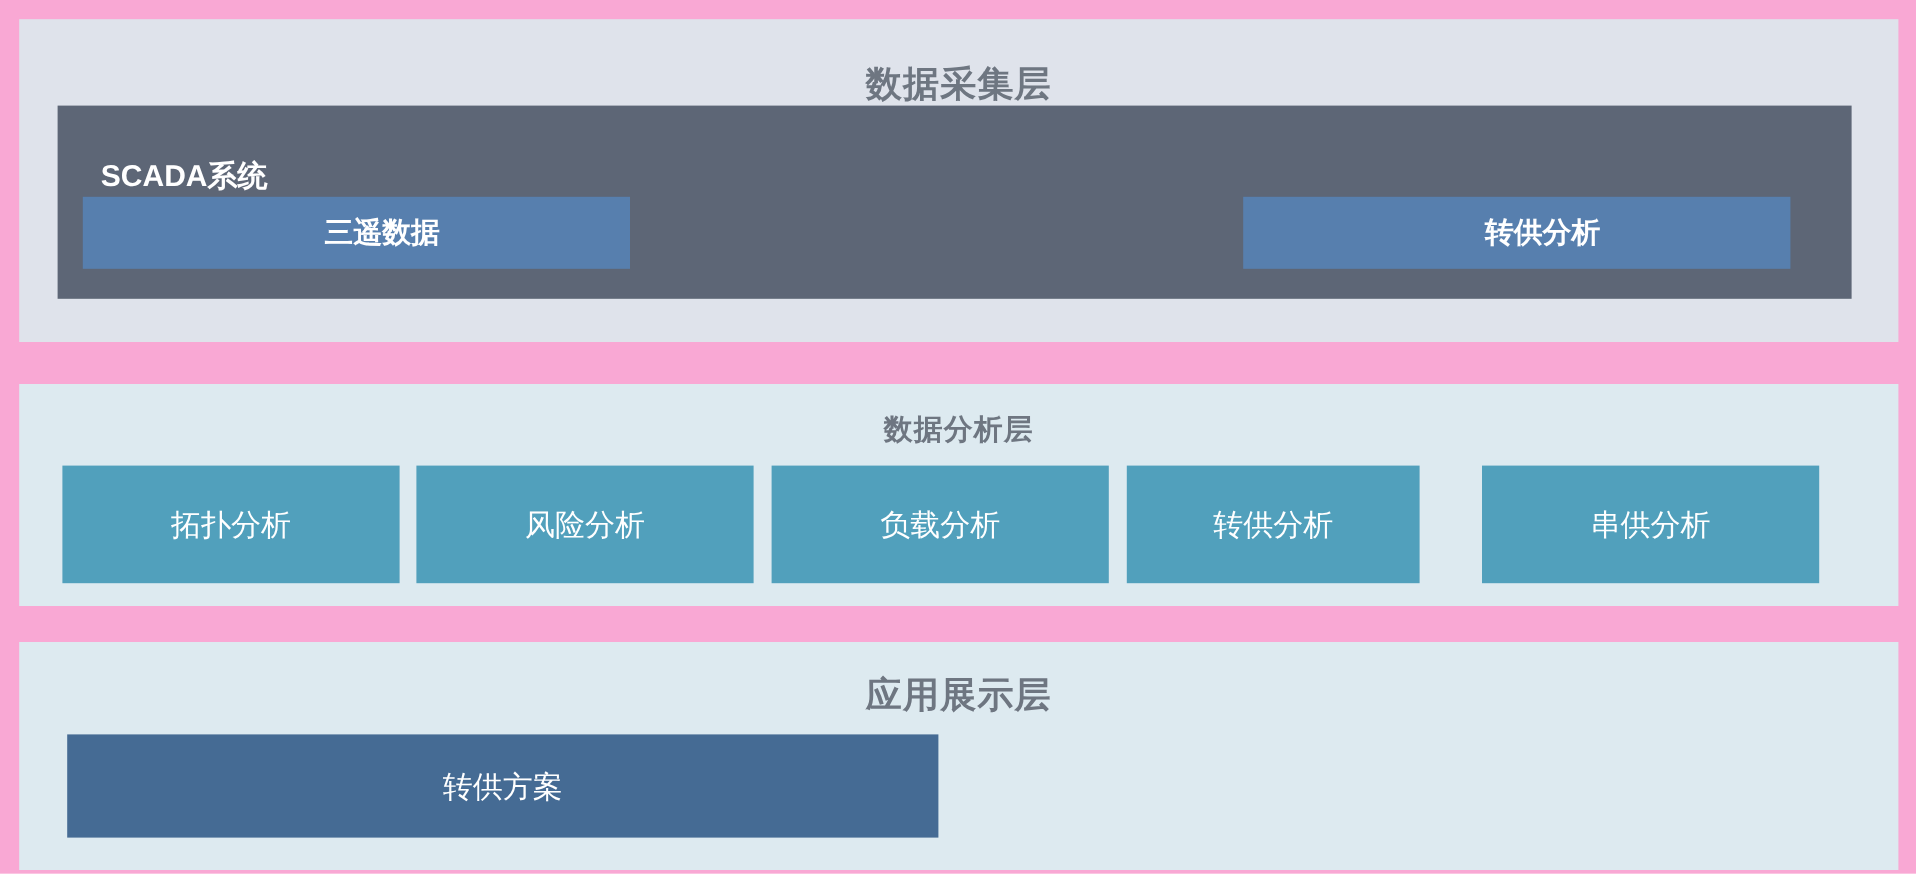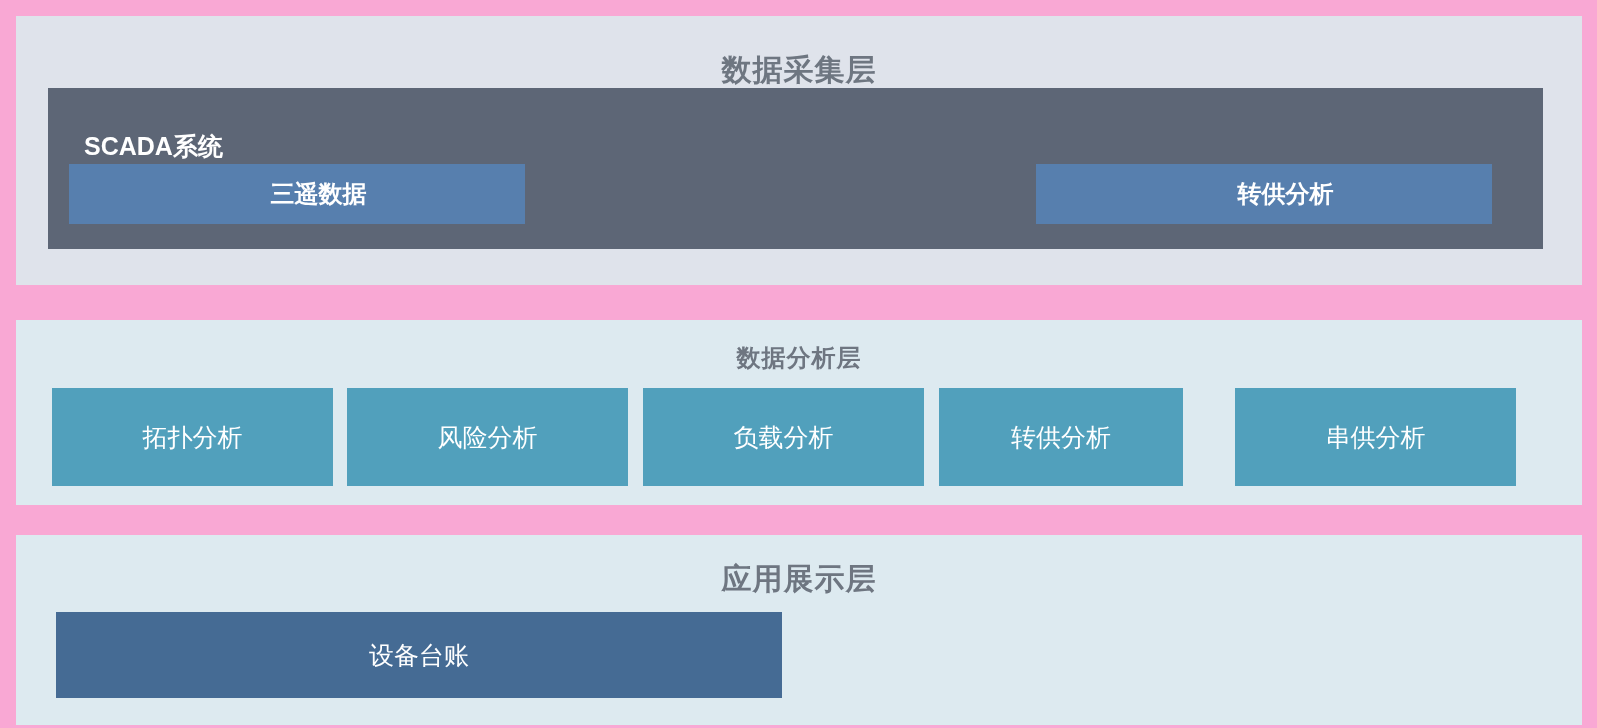--- a/index.html
+++ b/index.html
@@ -169,16 +169,16 @@
     <div class="ana-box a0">拓扑分析</div>
     <div class="ana-box a1">风险分析</div>
     <div class="ana-box a2">负载分析</div>
     <div class="ana-box a3">转供分析</div>
     <div class="ana-box a4">串供分析</div>
   </div>
 
   <div class="layer" id="layer-application">
     <div class="layer-title">应用展示层</div>
 
-    <div class="app-box p0">设备台账</div>
+    <div class="app-box p0">转供方案</div>
   </div>
 
 </div>
 
 </body></html>

